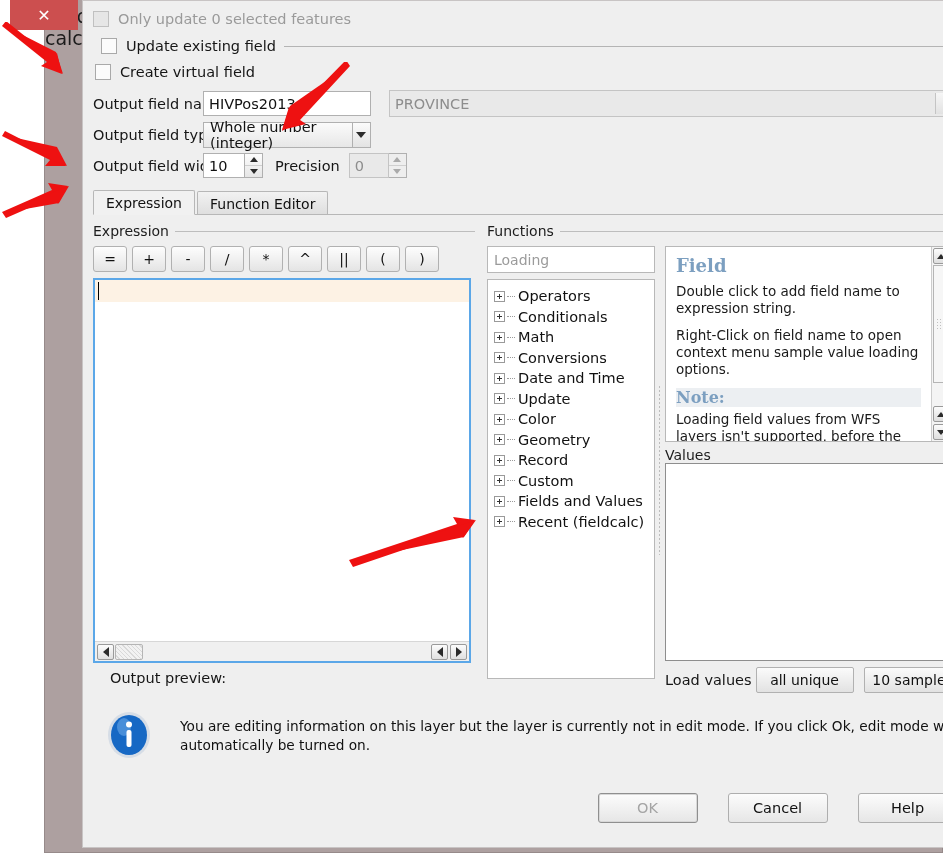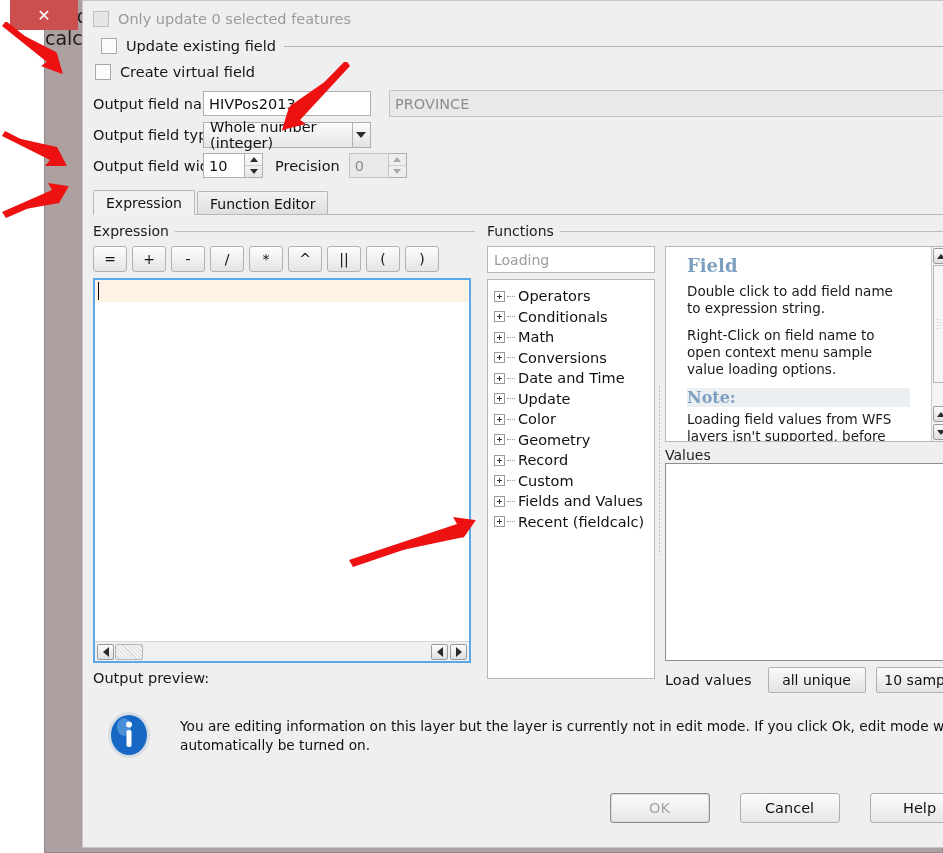--- a/index.html
+++ b/index.html
@@ -312,21 +312,21 @@
   }
 
   
   .help-panel {
     width: 285px; height: 196px;
     border: 1px solid #b8b8b8;
     background: #fff;
     position: relative;
     overflow: hidden;
   }
-  .help-inner { padding: 6px 21px; width: 265px; }
+  .help-inner { padding: 6px 10px; width: 265px; }
   .help-h {
     font-family: "DejaVu Serif","Liberation Serif",serif;
     font-size: 18px; color: #7c9fc0; font-weight: bold;
     margin: 2px 0 7px 0;
   }
   .help-h2 {
     font-family: "DejaVu Serif","Liberation Serif",serif;
     font-size: 16px; color: #7c9fc0; font-weight: bold;
     background: #eceff2;
     margin: 4px 0 4px 0;
@@ -568,21 +568,21 @@
                 <div class="sb-btn">
                     <span class="tri-left"></span>
                   </div>
                 <div class="sb-btn" style="margin-left:2px;">
                     <span class="tri-right"></span>
                   </div>
               </div>
             </div>
 
             <div class="row" style="margin-top:7px;">
-              <span class="lbl" style="margin-left:0;">Output preview:</span>
+              <span class="lbl" style="margin-left:17px;">Output preview:</span>
               <span class="lbl"></span>
             </div>
           </div>
 
           <div style="flex:1 1 auto; margin-left:12px;">
             <div class="gbtitle">
               <span>Functions</span>
               <span class="ln"></span>
             </div>
 
@@ -687,21 +687,21 @@
                   </div>
                 </div>
 
                 <div class="gbtitle" style="margin-top:5px;">
                   <span>Values</span>
                 </div>
                 <div class="values-box"></div>
 
                 <div style="display:flex; align-items:center; margin-top:6px;">
                   <span class="lbl" style="margin-left:0;">Load values</span>
-                  <div class="small-btn" style="width:98px; margin-left:16px;">
+                  <div class="small-btn" style="width:98px; margin-left:4px;">
                     <span>all unique</span>
                   </div>
                   <div class="small-btn" style="width:98px; margin-left:10px;">
                     <span>10 samples</span>
                   </div>
                 </div>
 
               </div>
             </div>
           </div>

